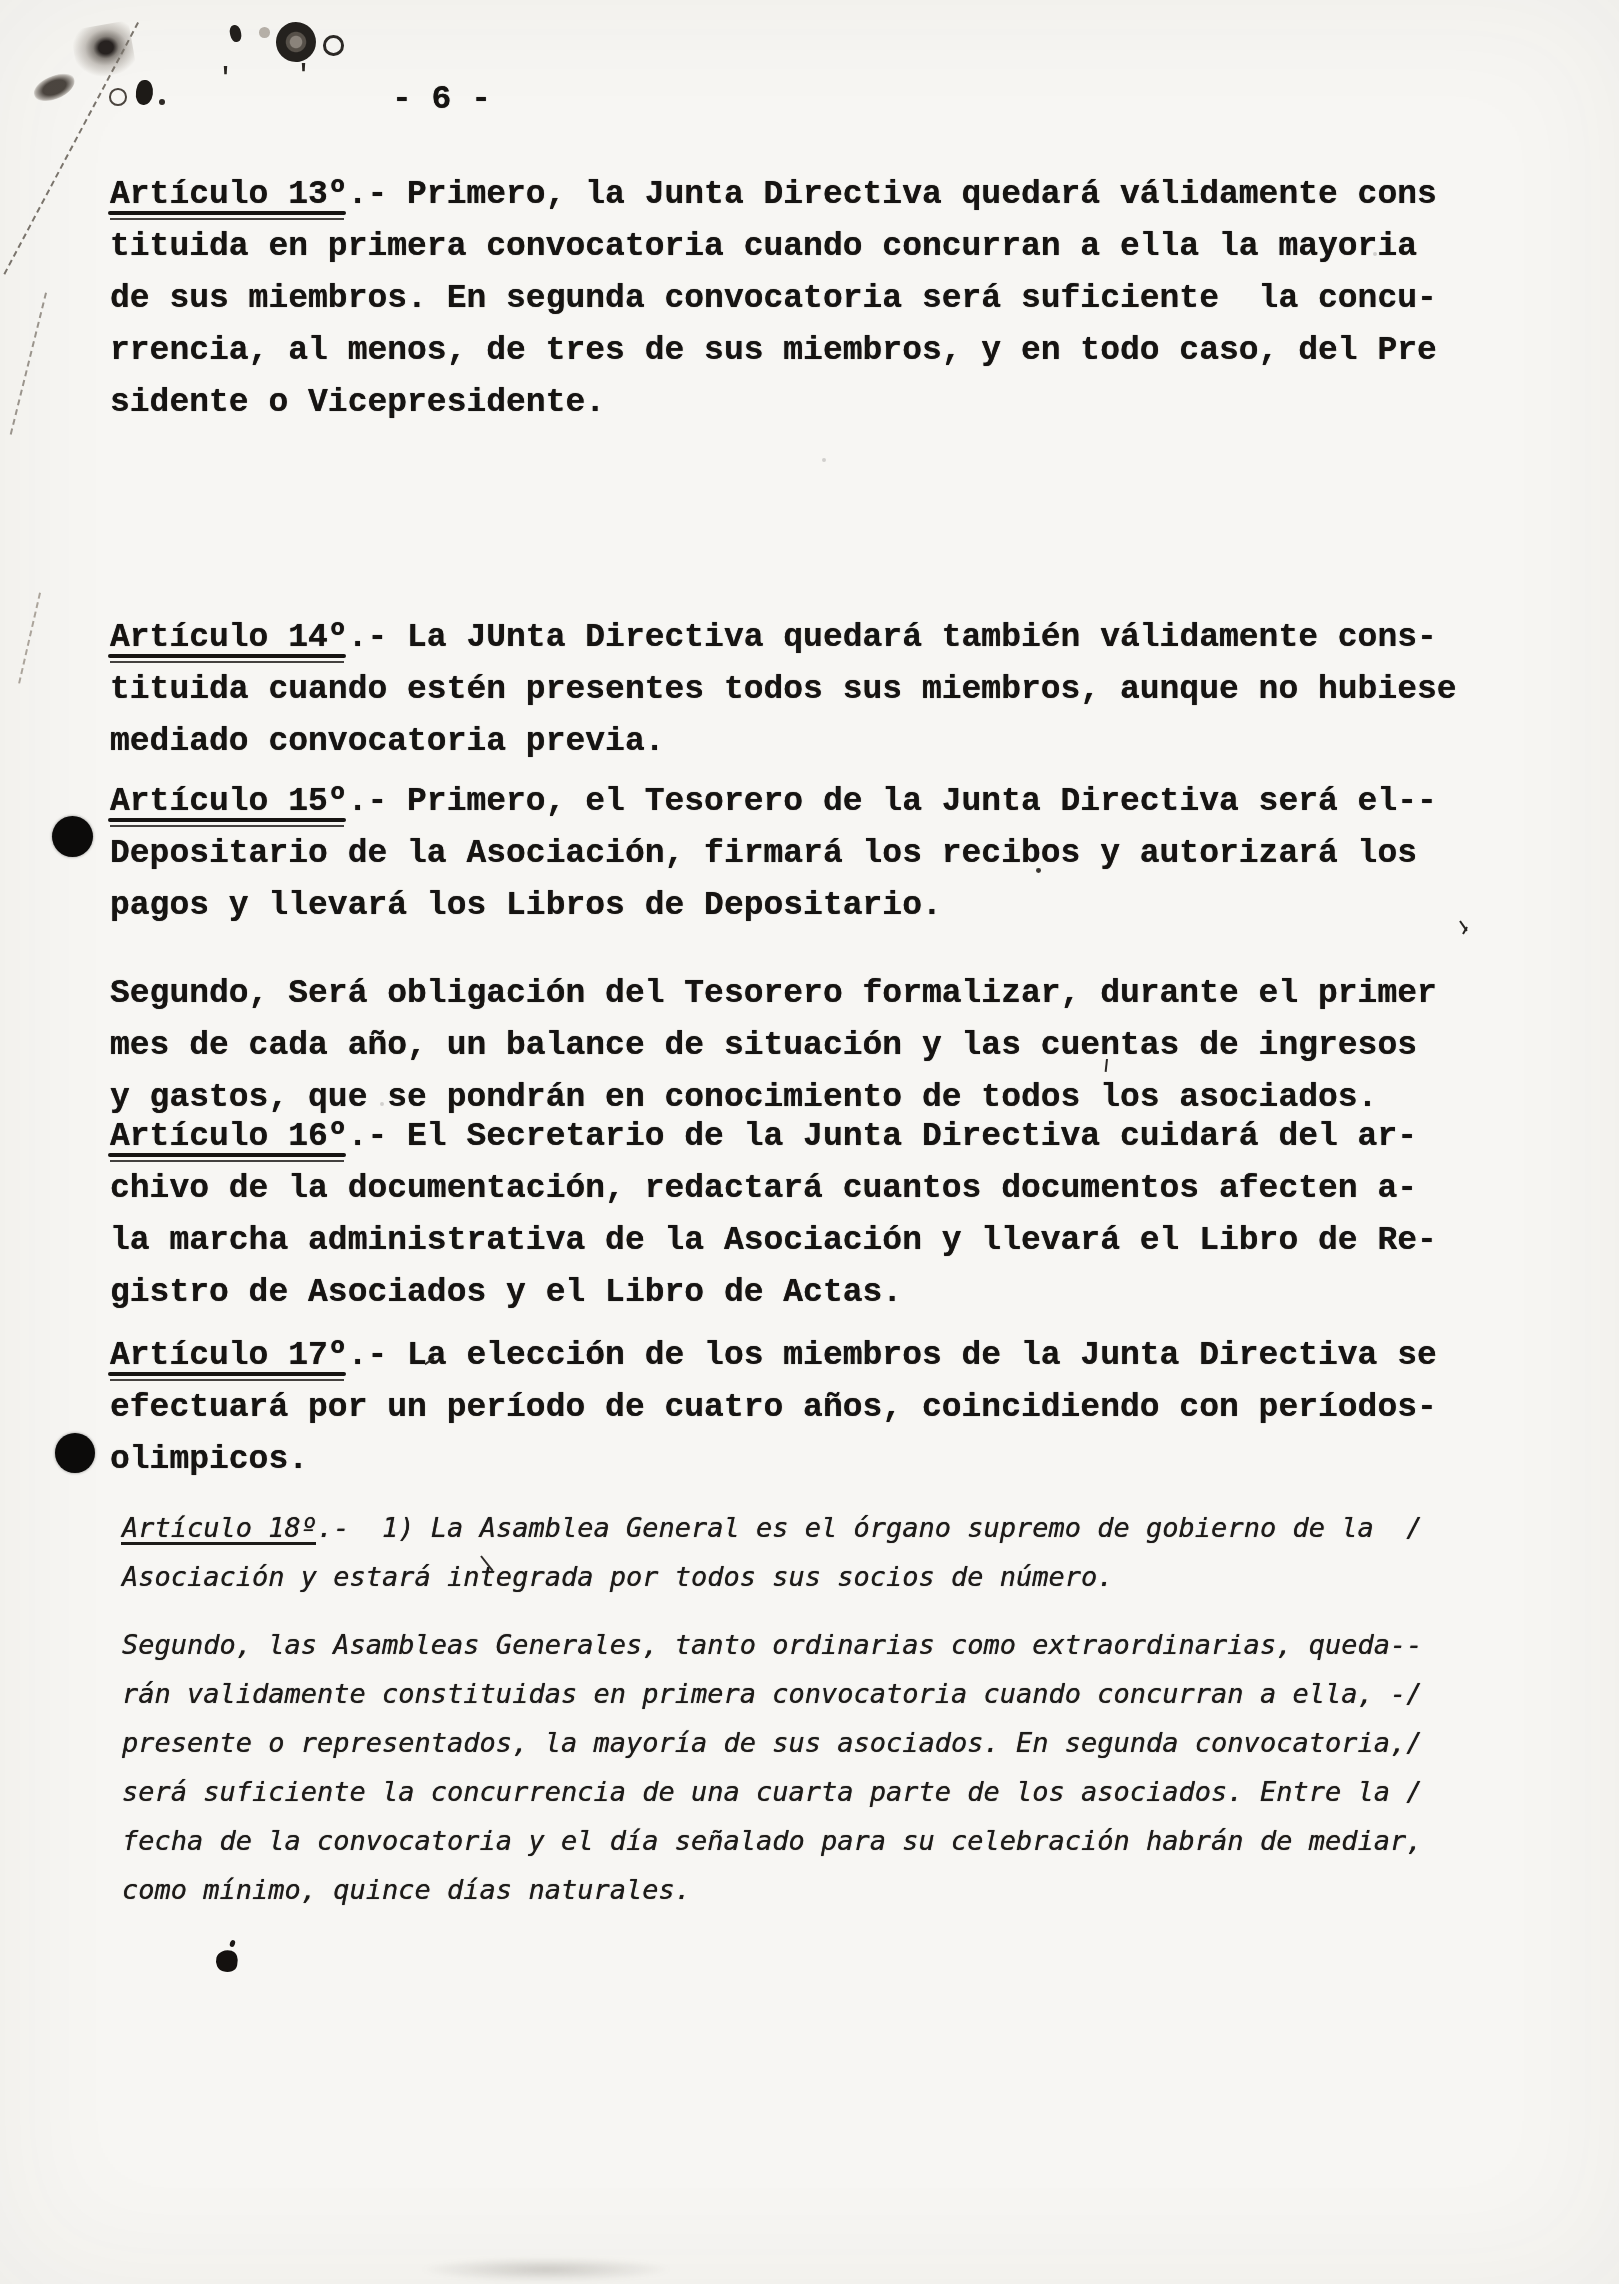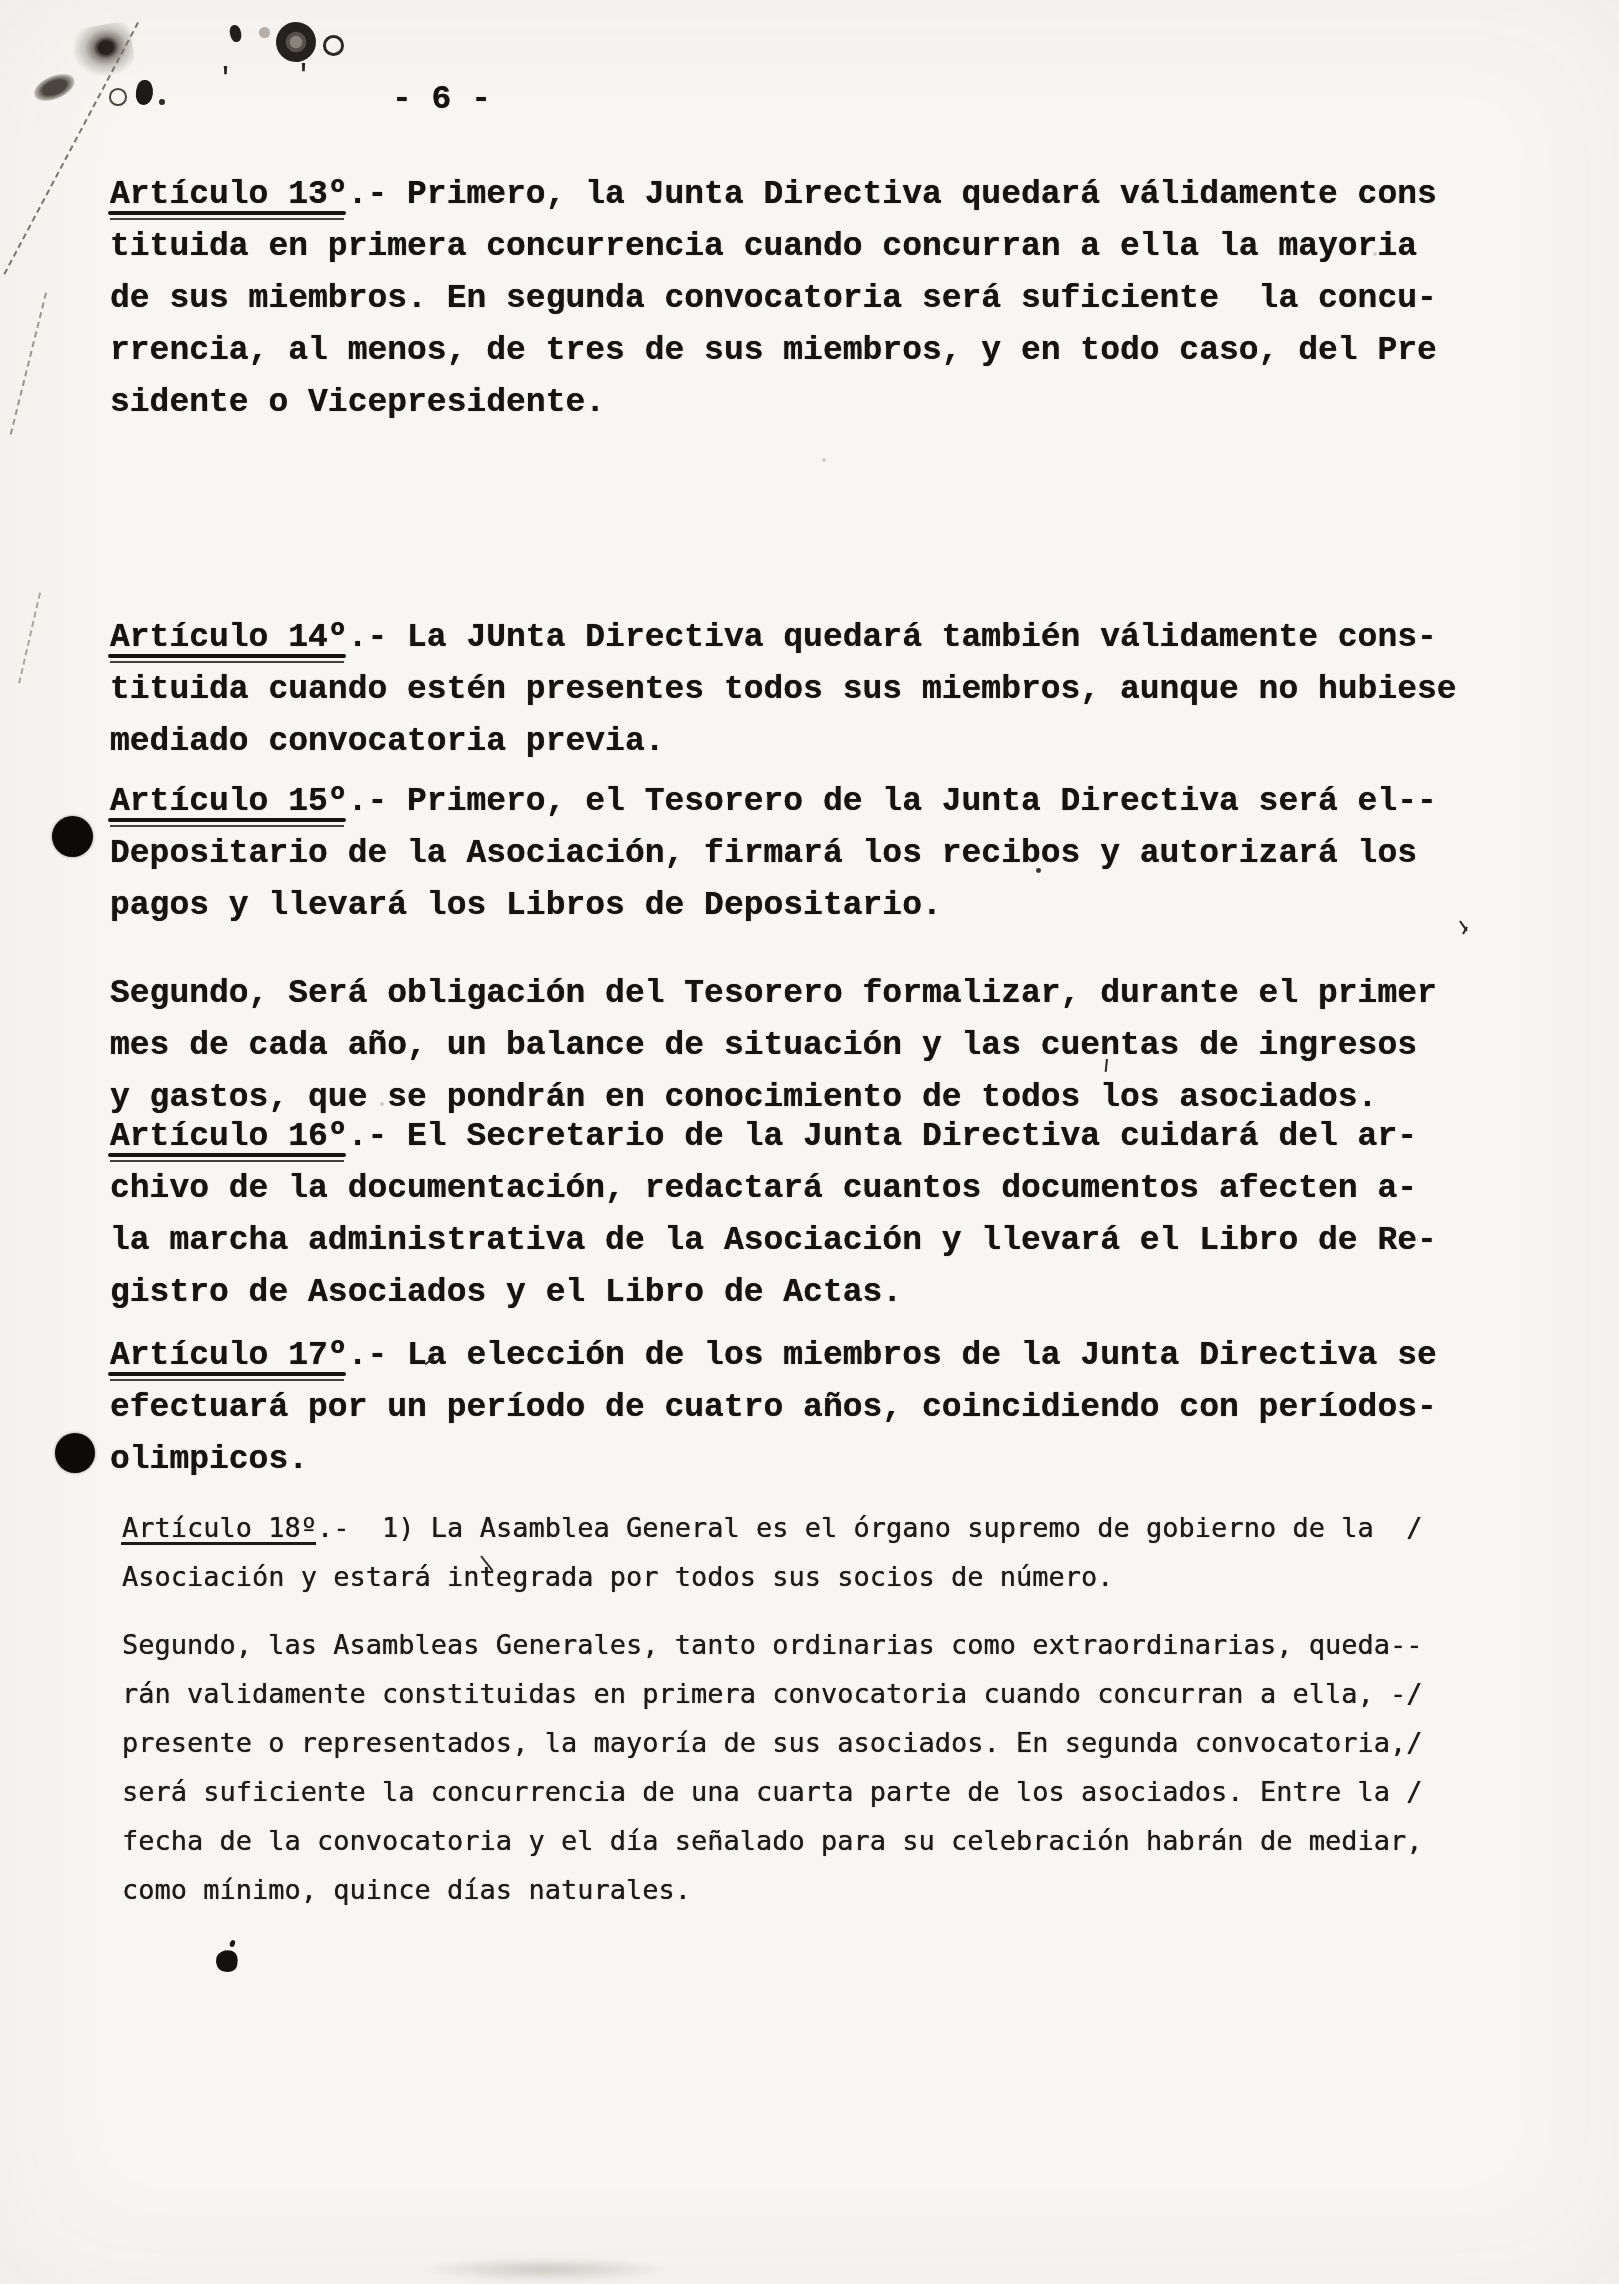--- a/index.html
+++ b/index.html
@@ -21,20 +21,21 @@
     font-size:33px;
     color:var(--ink-a,#161412);
     text-shadow:0 0 0.8px rgba(20,18,16,0.85);
   }
   .font-b{
     font-family:"DejaVu Sans Mono", monospace;
     font-weight:400;
     font-size:27px;
     color:var(--ink-b,#1d1b19);
     text-shadow:0 0 0.8px rgba(25,23,21,0.9);
+    font-style:italic;
   }
   .para{position:absolute;left:110px;margin-top:31px;}
   .para.font-a .line{line-height:52px;}
   .para.font-b{left:122px;}
   .para.font-b .line{line-height:49px;}
   .line{white-space:pre;}
   .pagenum{position:absolute;top:74px;left:392px;line-height:52px;}
   
   .hd{position:relative;display:inline-block;}
   .font-a .hd::after{
@@ -102,21 +103,21 @@
 </style>
 </head>
 <body>
 
 <div class="paper">
 
   <div class="pagenum font-a">- 6 -</div>
 
   <div class="para font-a" style="top:138px">
     <div class="line"><span class="hd">Artículo 13º</span><span>.- Primero, la Junta Directiva quedará válidamente cons</span></div>
-    <div class="line">tituida en primera concurrencia cuando concurran a ella la mayoria</div>
+    <div class="line">tituida en primera convocatoria cuando concurran a ella la mayoria</div>
     <div class="line">de sus miembros. En segunda convocatoria será suficiente  la concu-</div>
     <div class="line">rrencia, al menos, de tres de sus miembros, y en todo caso, del Pre</div>
     <div class="line">sidente o Vicepresidente.</div>
   </div>
 
 
   <div class="para font-a" style="top:581px">
     <div class="line"><span class="hd">Artículo 14º</span><span>.- La JUnta Directiva quedará también válidamente cons-</span></div>
     <div class="line">tituida cuando estén presentes todos sus miembros, aunque no hubiese</div>
     <div class="line">mediado convocatoria previa.</div>

